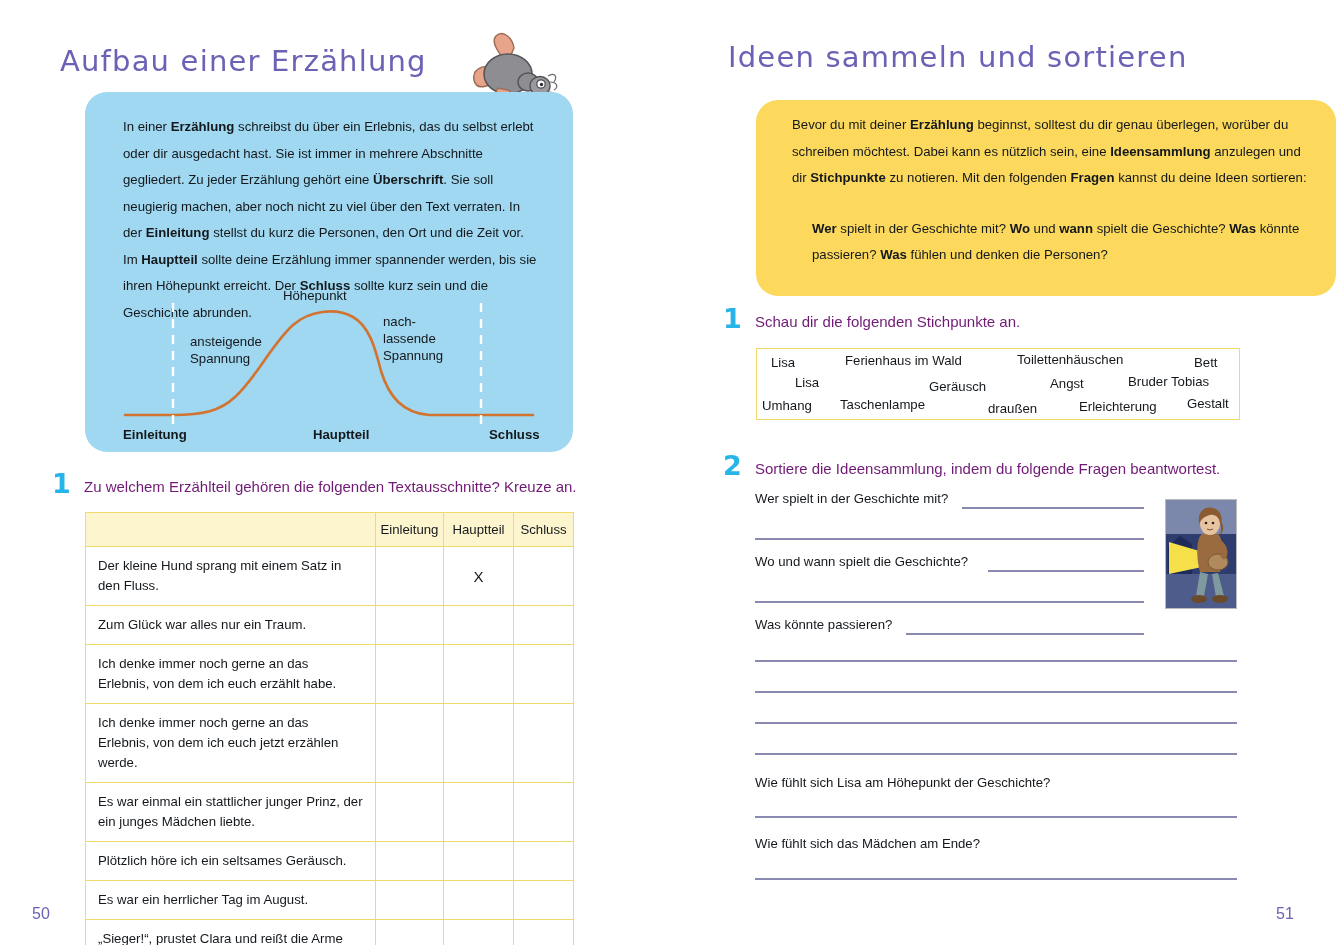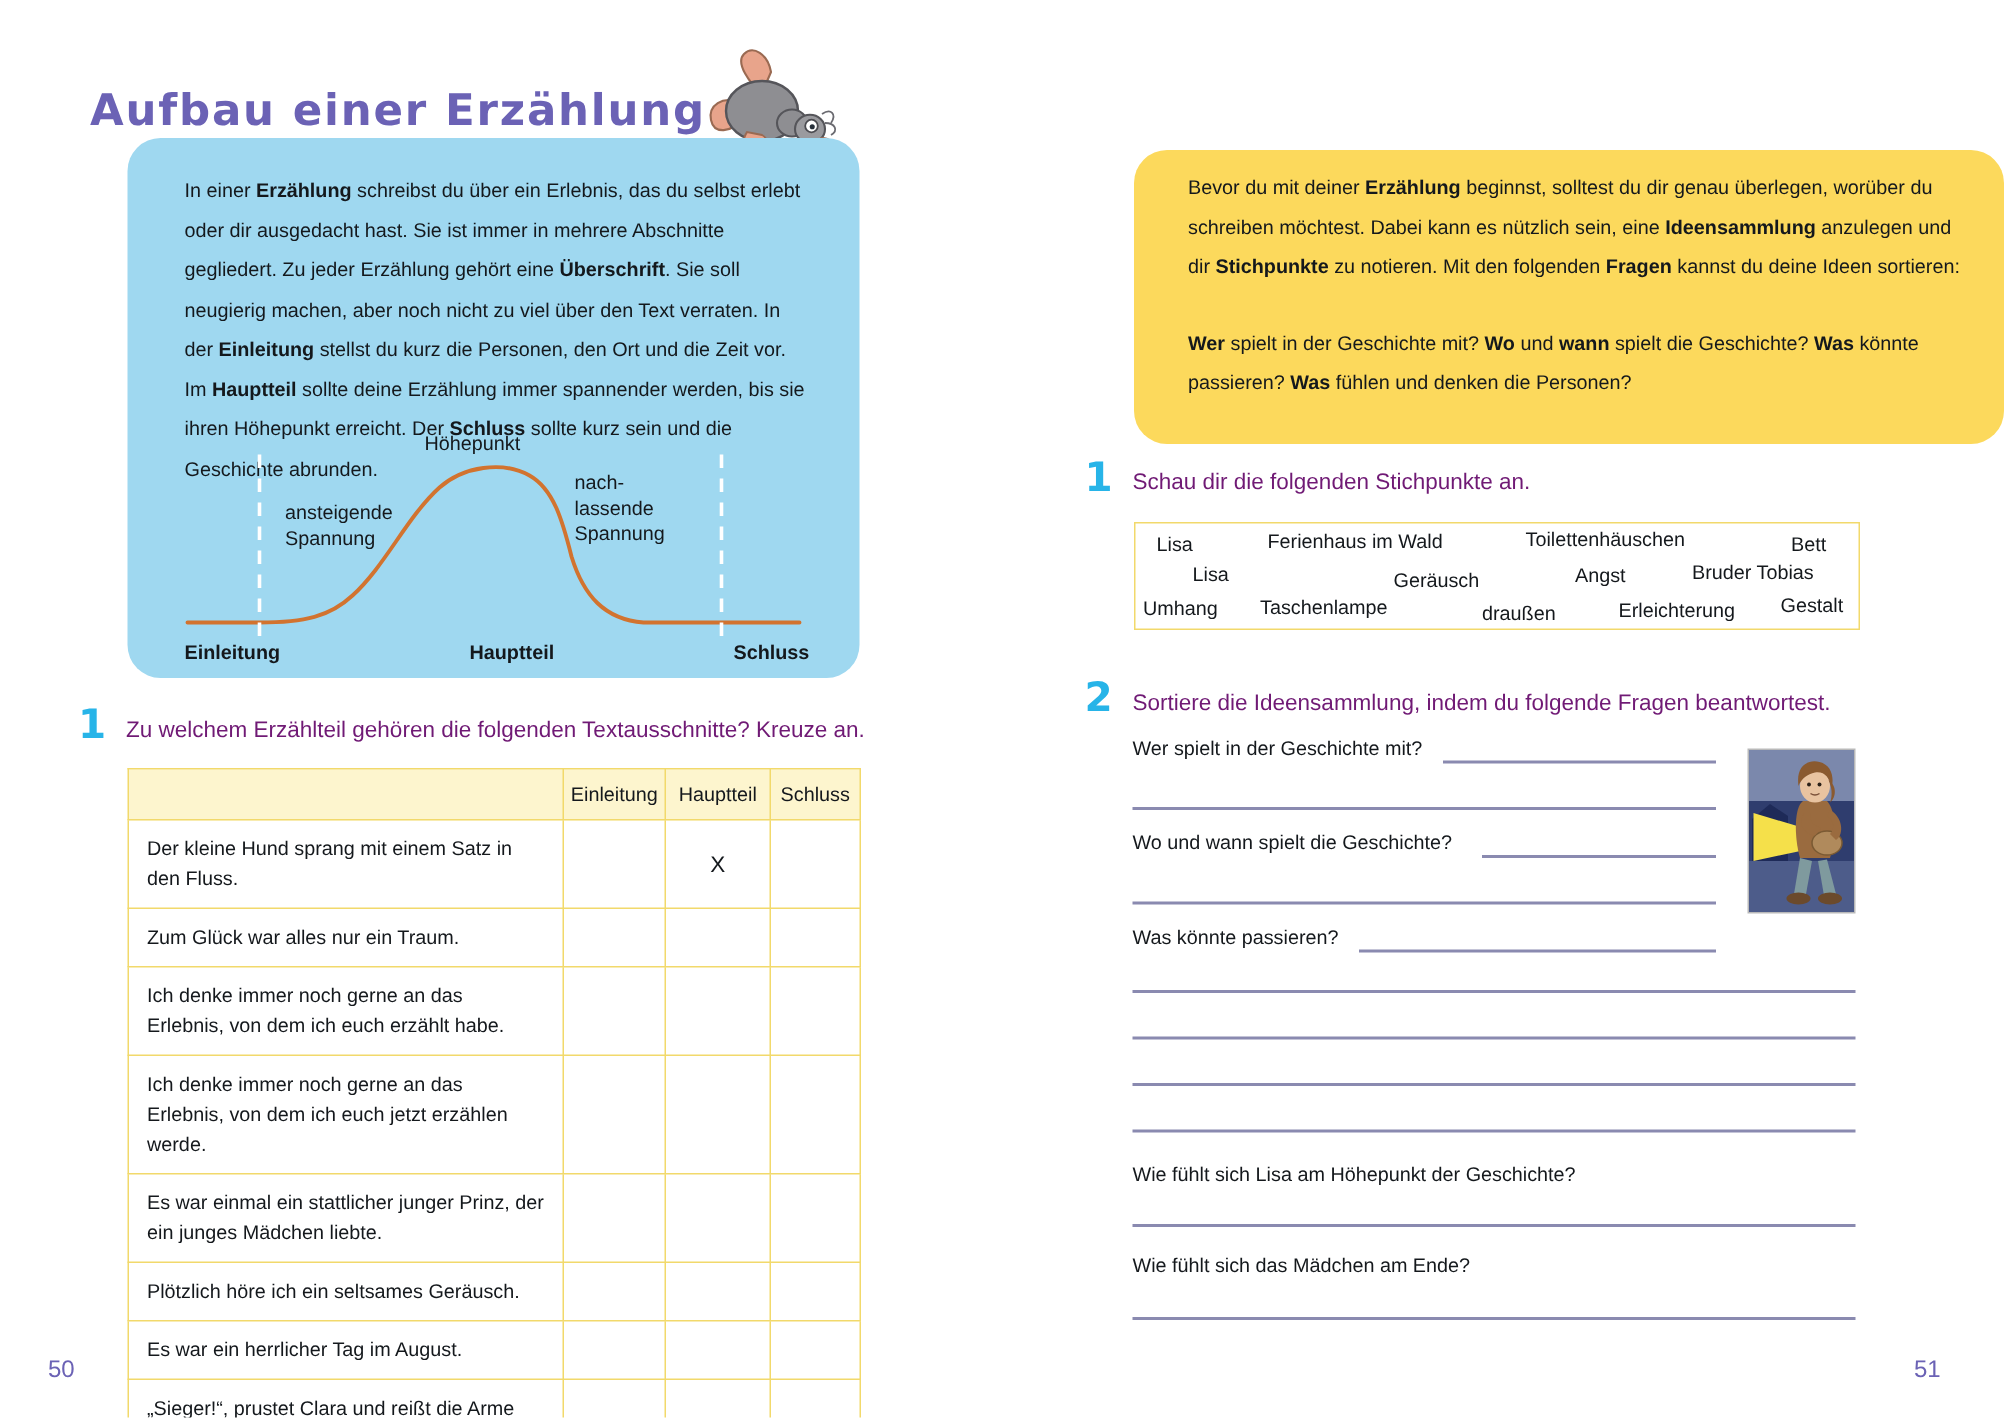--- a/index.html
+++ b/index.html
@@ -14,21 +14,21 @@
   
   .page-heading {
     position: absolute;
     font-family: "DejaVu Sans", sans-serif;
     font-size: 29px;
     font-weight: 400;
     color: #6b62b5;
     letter-spacing: 1.2px;
     white-space: nowrap;
   }
-  #heading-left { left: 60px; top: 56px; font-weight: bold; }
+  #heading-left { left: 60px; top: 44px; }
   #heading-right { left: 728px; top: 40px; }
 
   
   .infobox {
     position: absolute;
     border-radius: 22px;
     padding: 22px 34px 20px 38px;
   }
   #blue-box {
     left: 85px; top: 92px; width: 488px; height: 360px;
@@ -38,21 +38,21 @@
     left: 756px; top: 100px; width: 580px; height: 196px;
     background: #fcd95c;
     padding: 12px 28px 20px 36px;
   }
   .infobox p {
     font-size: 13.2px;
     line-height: 26.5px;
     color: #14181c;
   }
   .infobox b { font-weight: 700; }
-  .q-block { margin-top: 24px; }
+  .q-block { margin-top: 24px; margin-left: 20px; }
 
   
   #curve-area {
     position: absolute;
     left: 85px; top: 285px; width: 488px; height: 167px;
   }
   #curve-area svg { position: absolute; left:0; top:0; }
   .curve-label {
     position: absolute;
     font-size: 13.2px;
@@ -295,20 +295,21 @@
           <td class="cell-text">„Sieger!“, prustet Clara und reißt die Arme hoch.</td>
           <td class="cell-mark"></td>
           <td class="cell-mark"></td>
           <td class="cell-mark"></td>
         </tr>
       </tbody>
   </table>
 
   <span class="page-num" id="pagenum-left">50</span>
 
+  <h1 class="page-heading" id="heading-right">Ideen sammeln und sortieren</h1>
 
   <div class="infobox" id="yellow-box">
     <p id="yellow-paragraph"><span>Bevor du mit deiner </span><b>Erzählung</b><span> beginnst, solltest du dir genau überlegen, worüber du schreiben möchtest. Dabei kann es nützlich sein, eine </span><b>Ideensammlung</b><span> anzulegen und dir </span><b>Stichpunkte</b><span> zu notieren. Mit den folgenden </span><b>Fragen</b><span> kannst du deine Ideen sortieren:</span></p>
     <p class="q-block" id="yellow-questions"><b>Wer</b><span> spielt in der Geschichte mit? </span><b>Wo</b><span> und </span><b>wann</b><span> spielt die Geschichte? </span><b>Was</b><span> könnte passieren? </span><b>Was</b><span> fühlen und denken die Personen?</span></p>
   </div>
 
   <span class="task-num" style="left:723px; top:305px;">1</span>
   <span class="task-text" style="left:755px; top:313px;">Schau dir die folgenden Stichpunkte an.</span>
 
   <div id="word-box">

